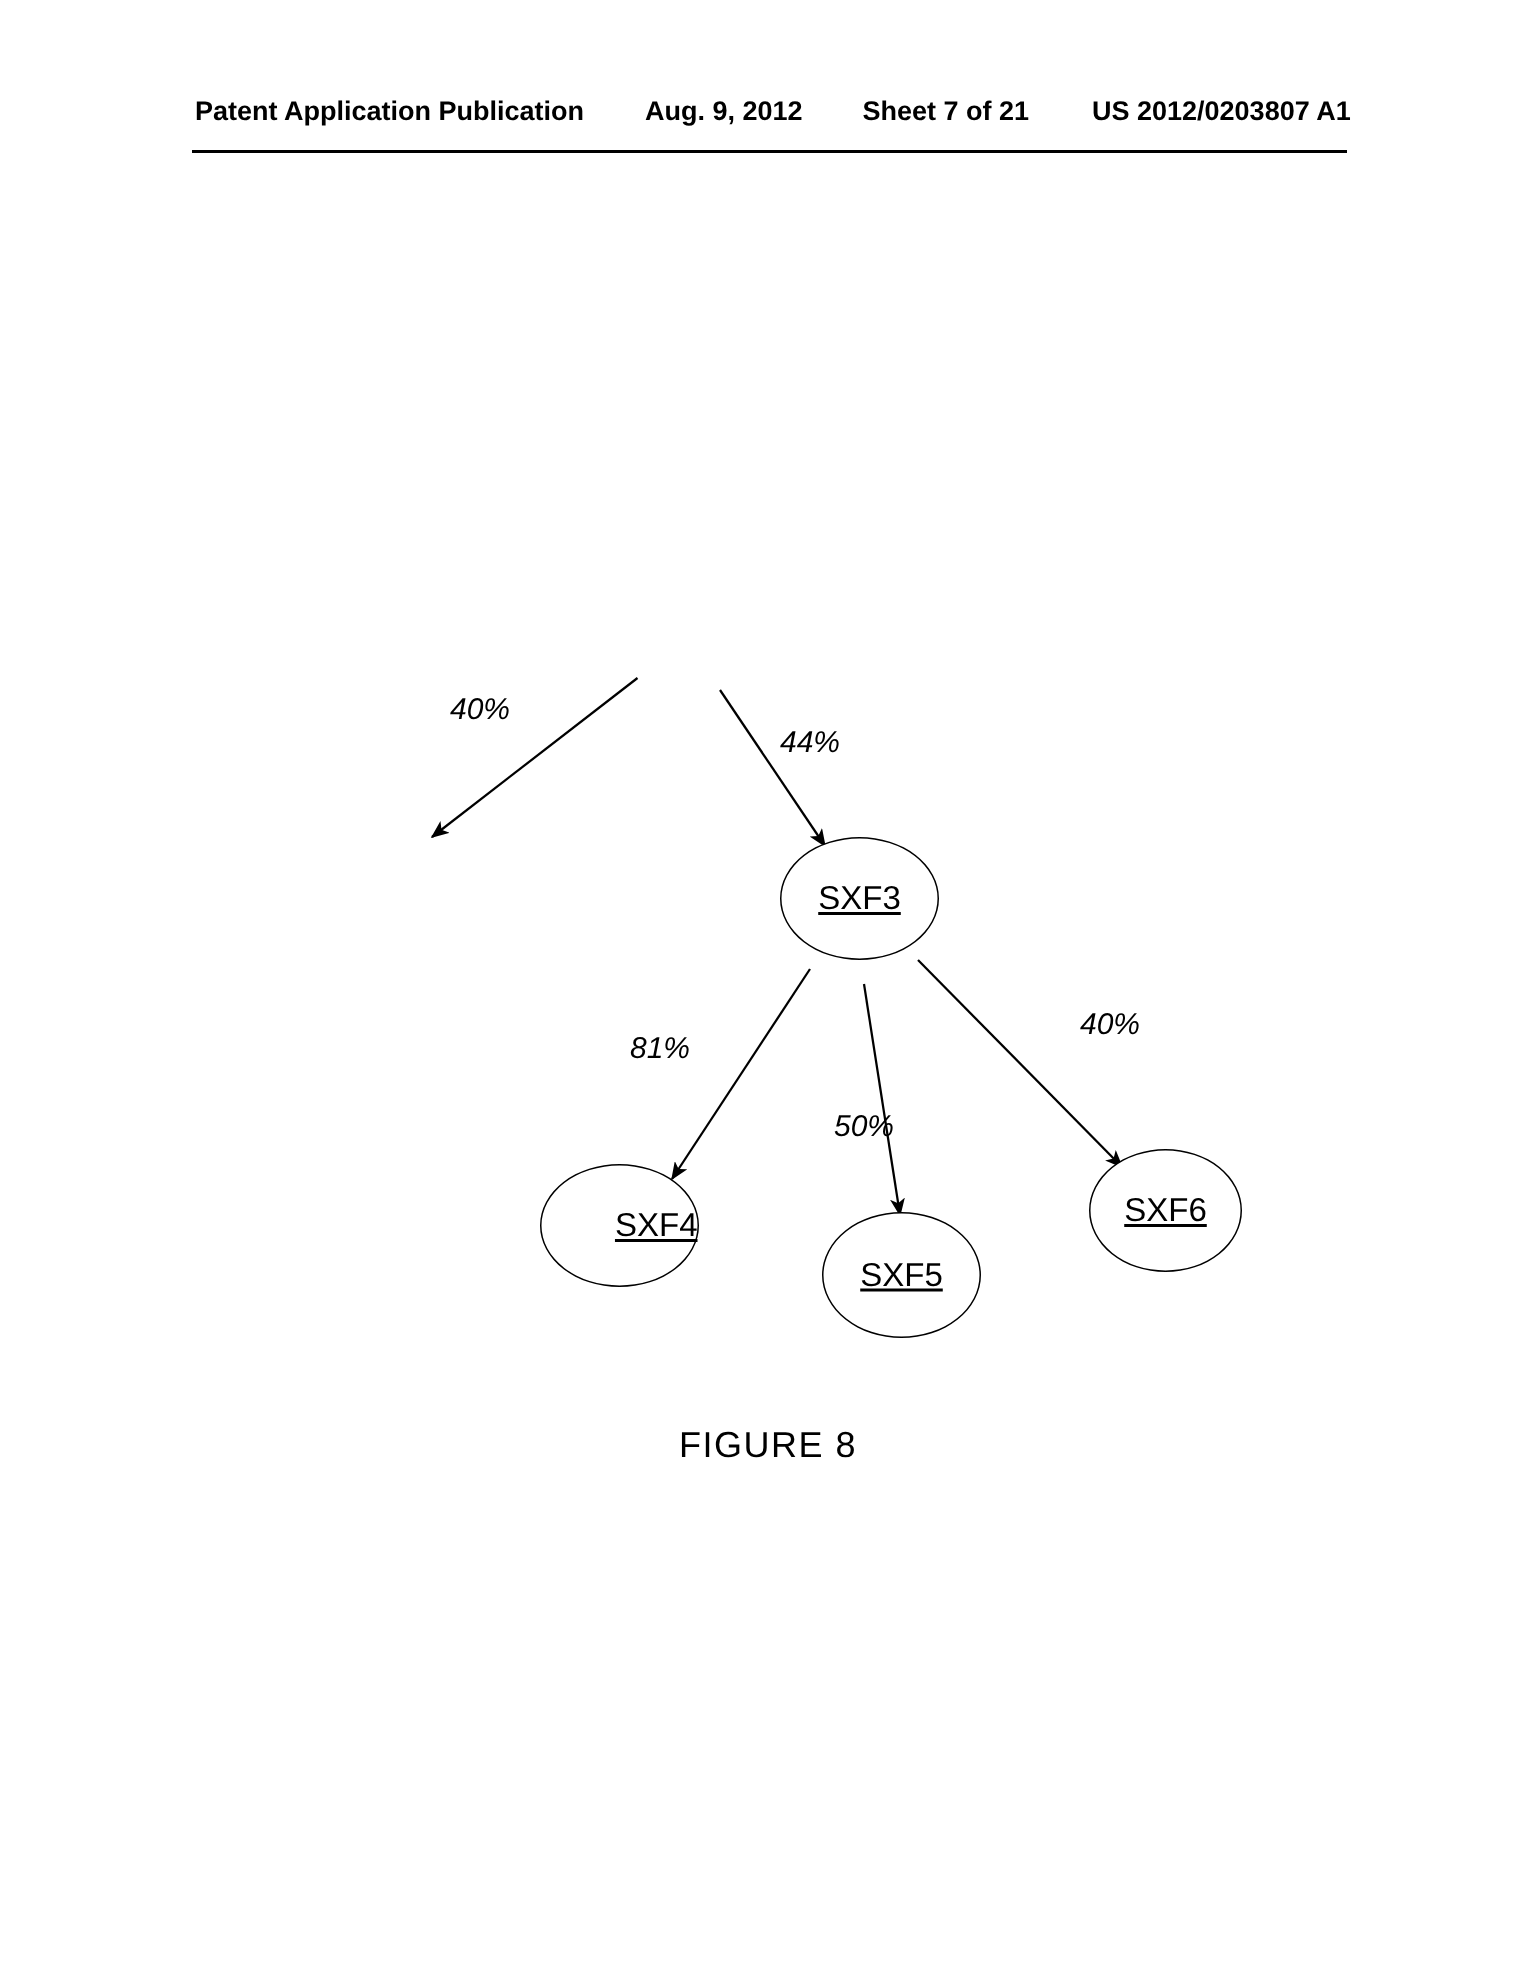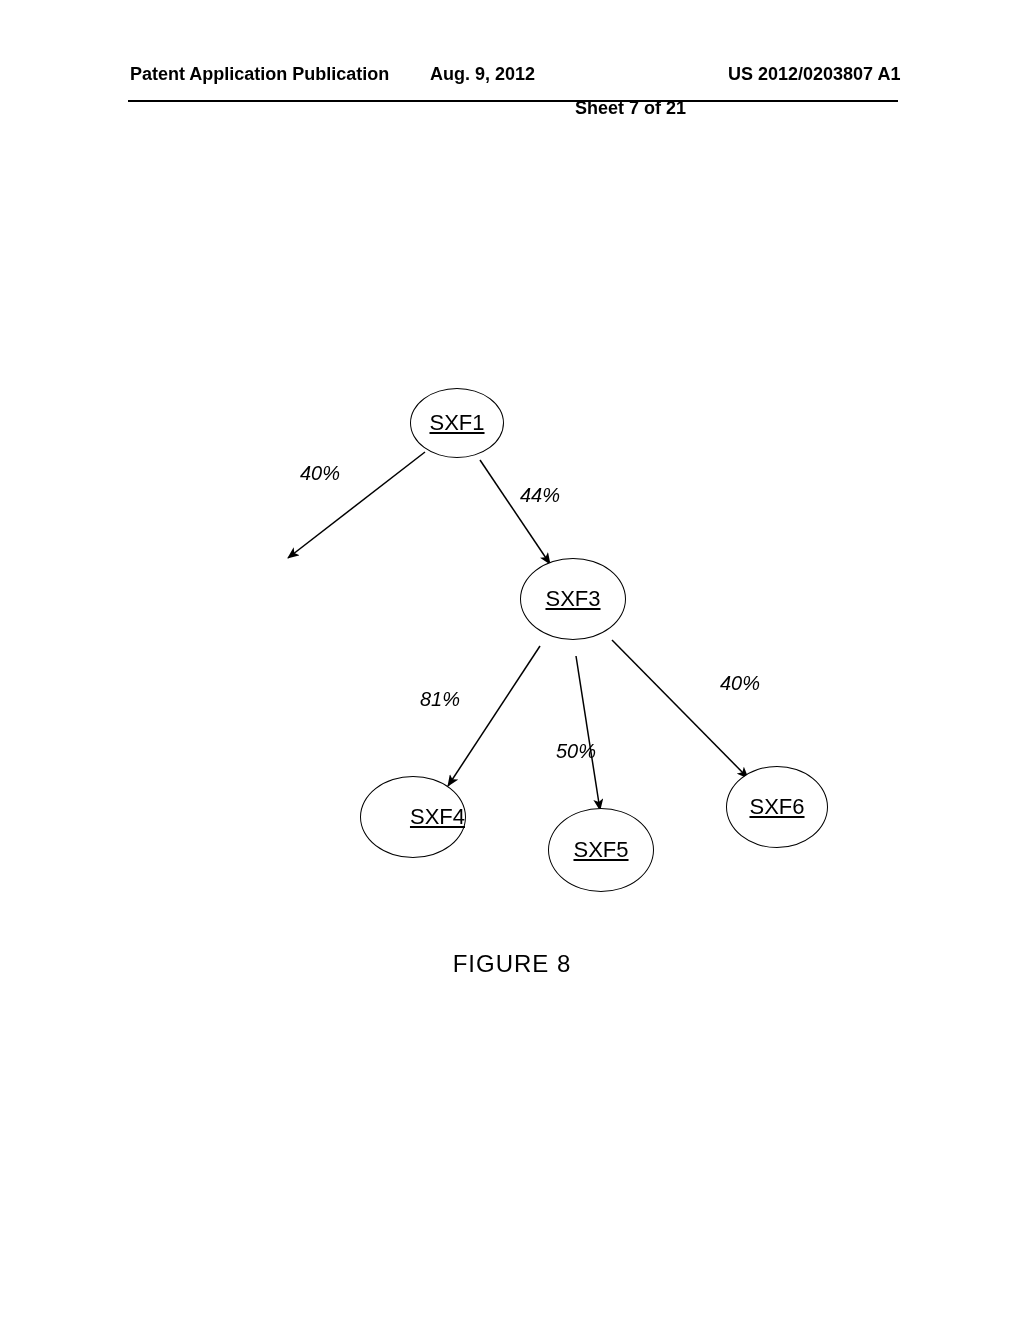--- a/index.html
+++ b/index.html
@@ -29,21 +29,20 @@
     position: absolute;
     left: 130px;
   }
   .header .pub-date {
     position: absolute;
     left: 430px;
   }
   .header .sheet {
     position: absolute;
     left: 575px;
-    margin-top: 34px;
   }
   .header .pub-num {
     position: absolute;
     left: 728px;
   }
   .header-rule {
     position: absolute;
     top: 92px;
     left: 128px;
     width: 770px;
@@ -119,23 +118,20 @@
 
       <line x1="480" y1="460" x2="550" y2="564" stroke="#000" stroke-width="1.5" marker-end="url(#arrowhead)"></line>
 
       <line x1="540" y1="646" x2="448" y2="786" stroke="#000" stroke-width="1.5" marker-end="url(#arrowhead)"></line>
 
       <line x1="576" y1="656" x2="600" y2="810" stroke="#000" stroke-width="1.5" marker-end="url(#arrowhead)"></line>
 
       <line x1="612" y1="640" x2="748" y2="778" stroke="#000" stroke-width="1.5" marker-end="url(#arrowhead)"></line>
     </svg>
 
-    <div class="node" style="left:410px; top:388px; width:92px; height:68px;">
-      <span>SXF1</span>
-    </div>
     <div class="node" style="left:520px; top:558px; width:104px; height:80px;">
       <span>SXF3</span>
     </div>
     <div class="node" style="left:360px; top:776px; width:104px; height:80px;justify-content:flex-end;">
       <span>SXF4</span>
     </div>
     <div class="node" style="left:548px; top:808px; width:104px; height:82px;">
       <span>SXF5</span>
     </div>
     <div class="node" style="left:726px; top:766px; width:100px; height:80px;justify-content:center;">

